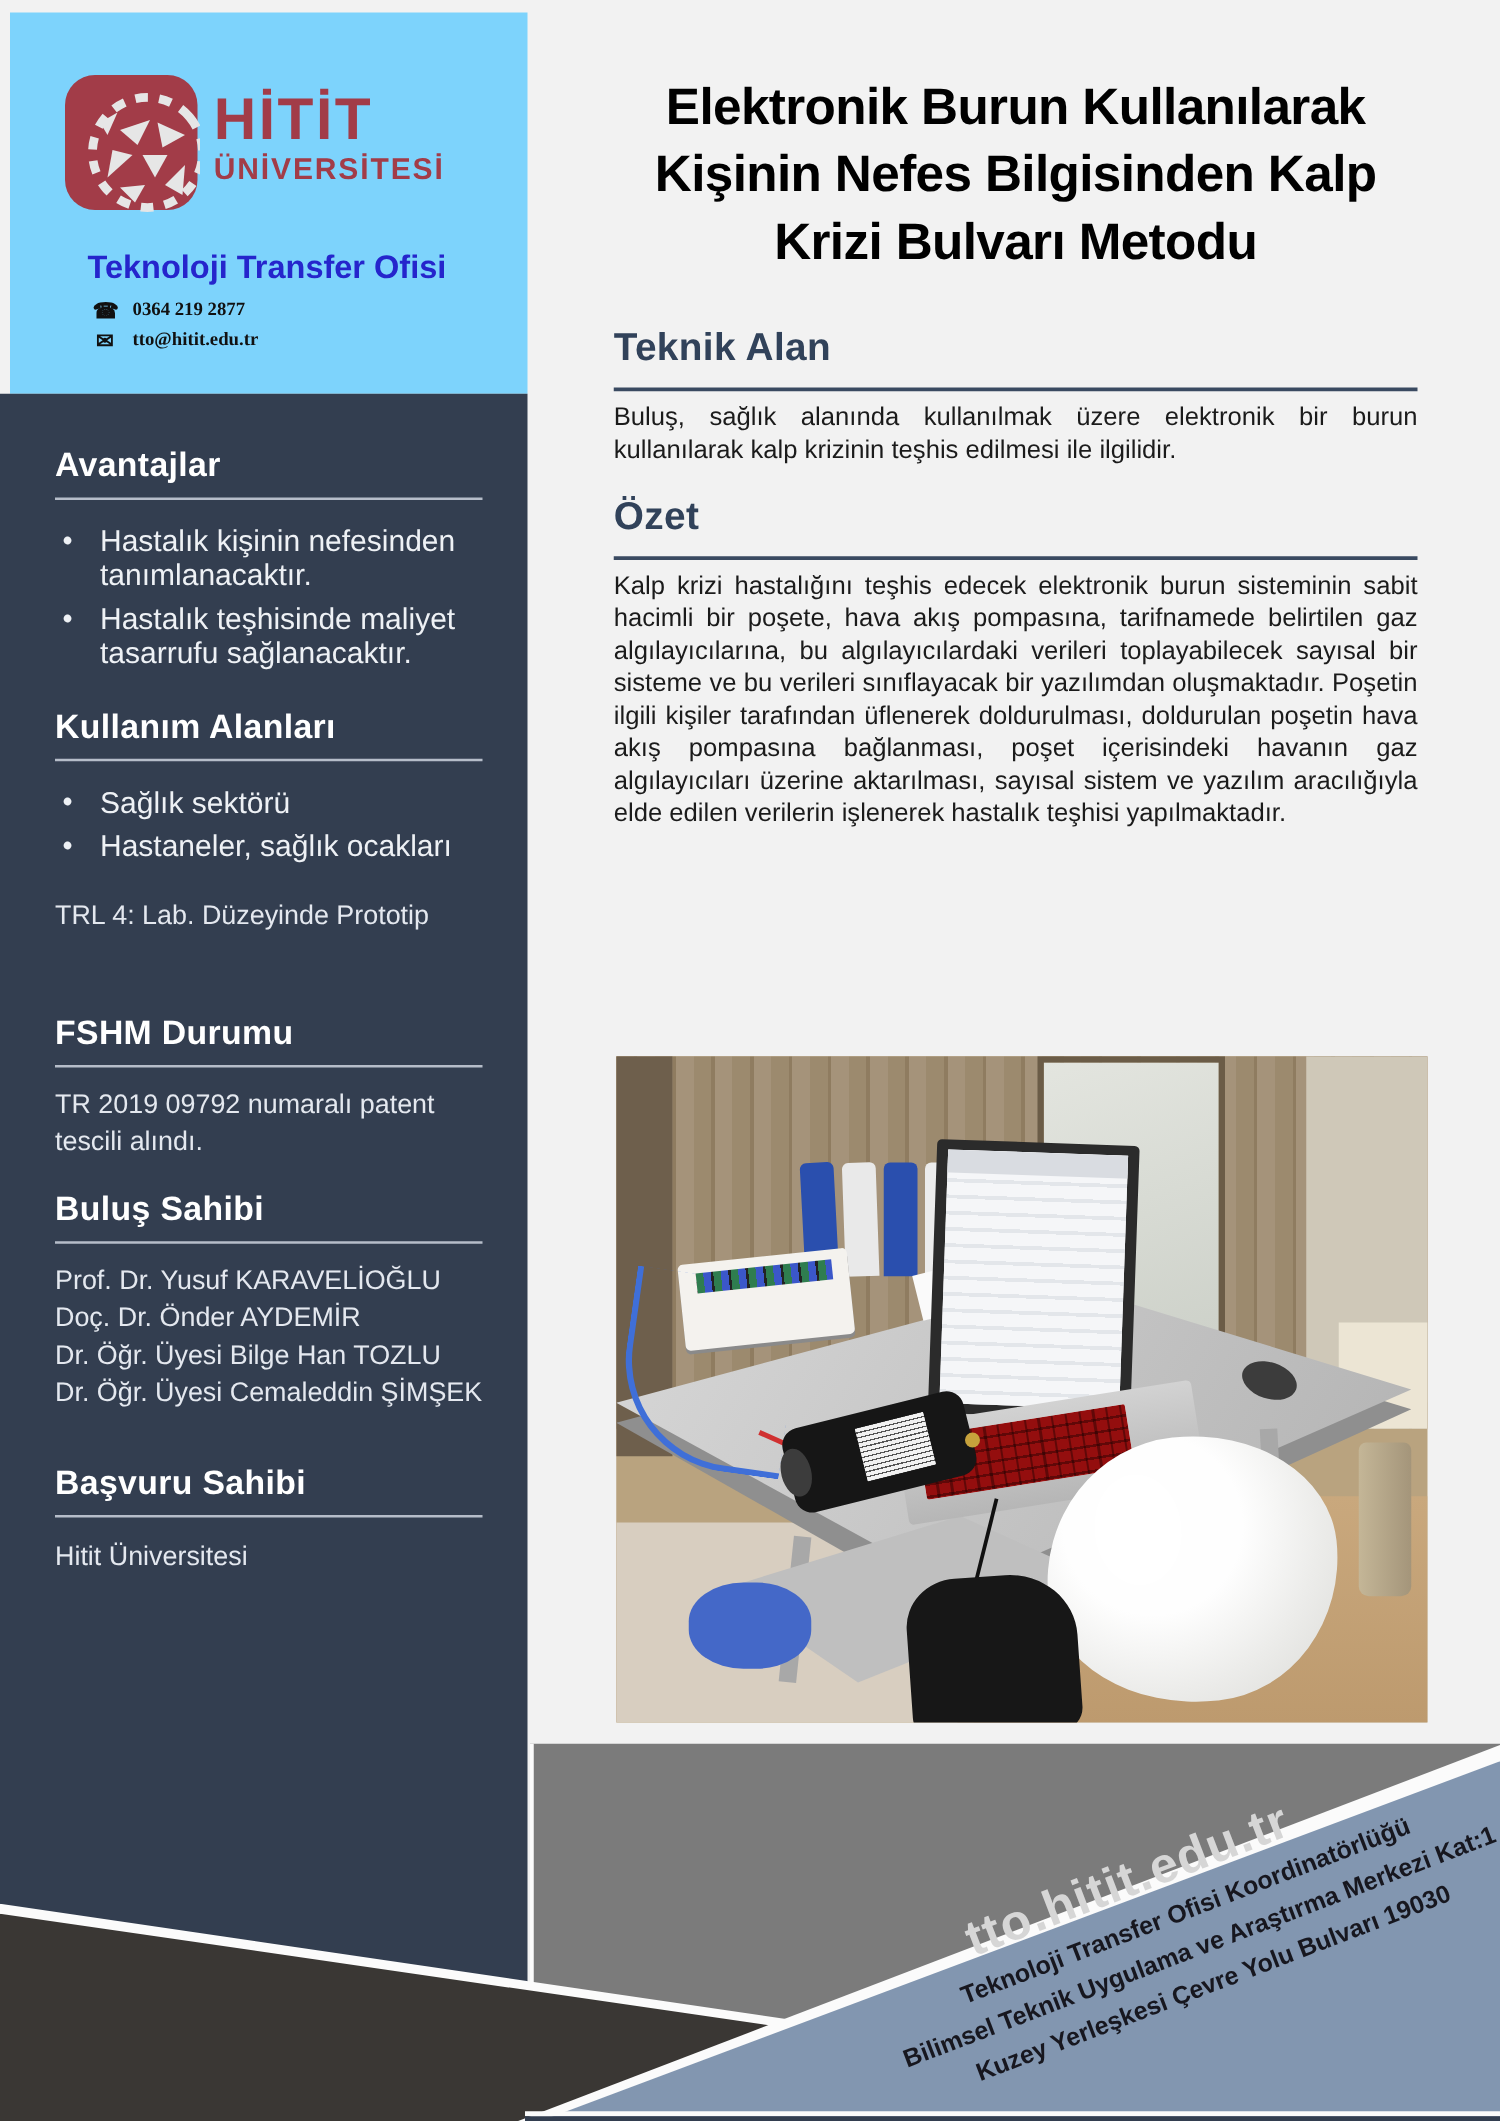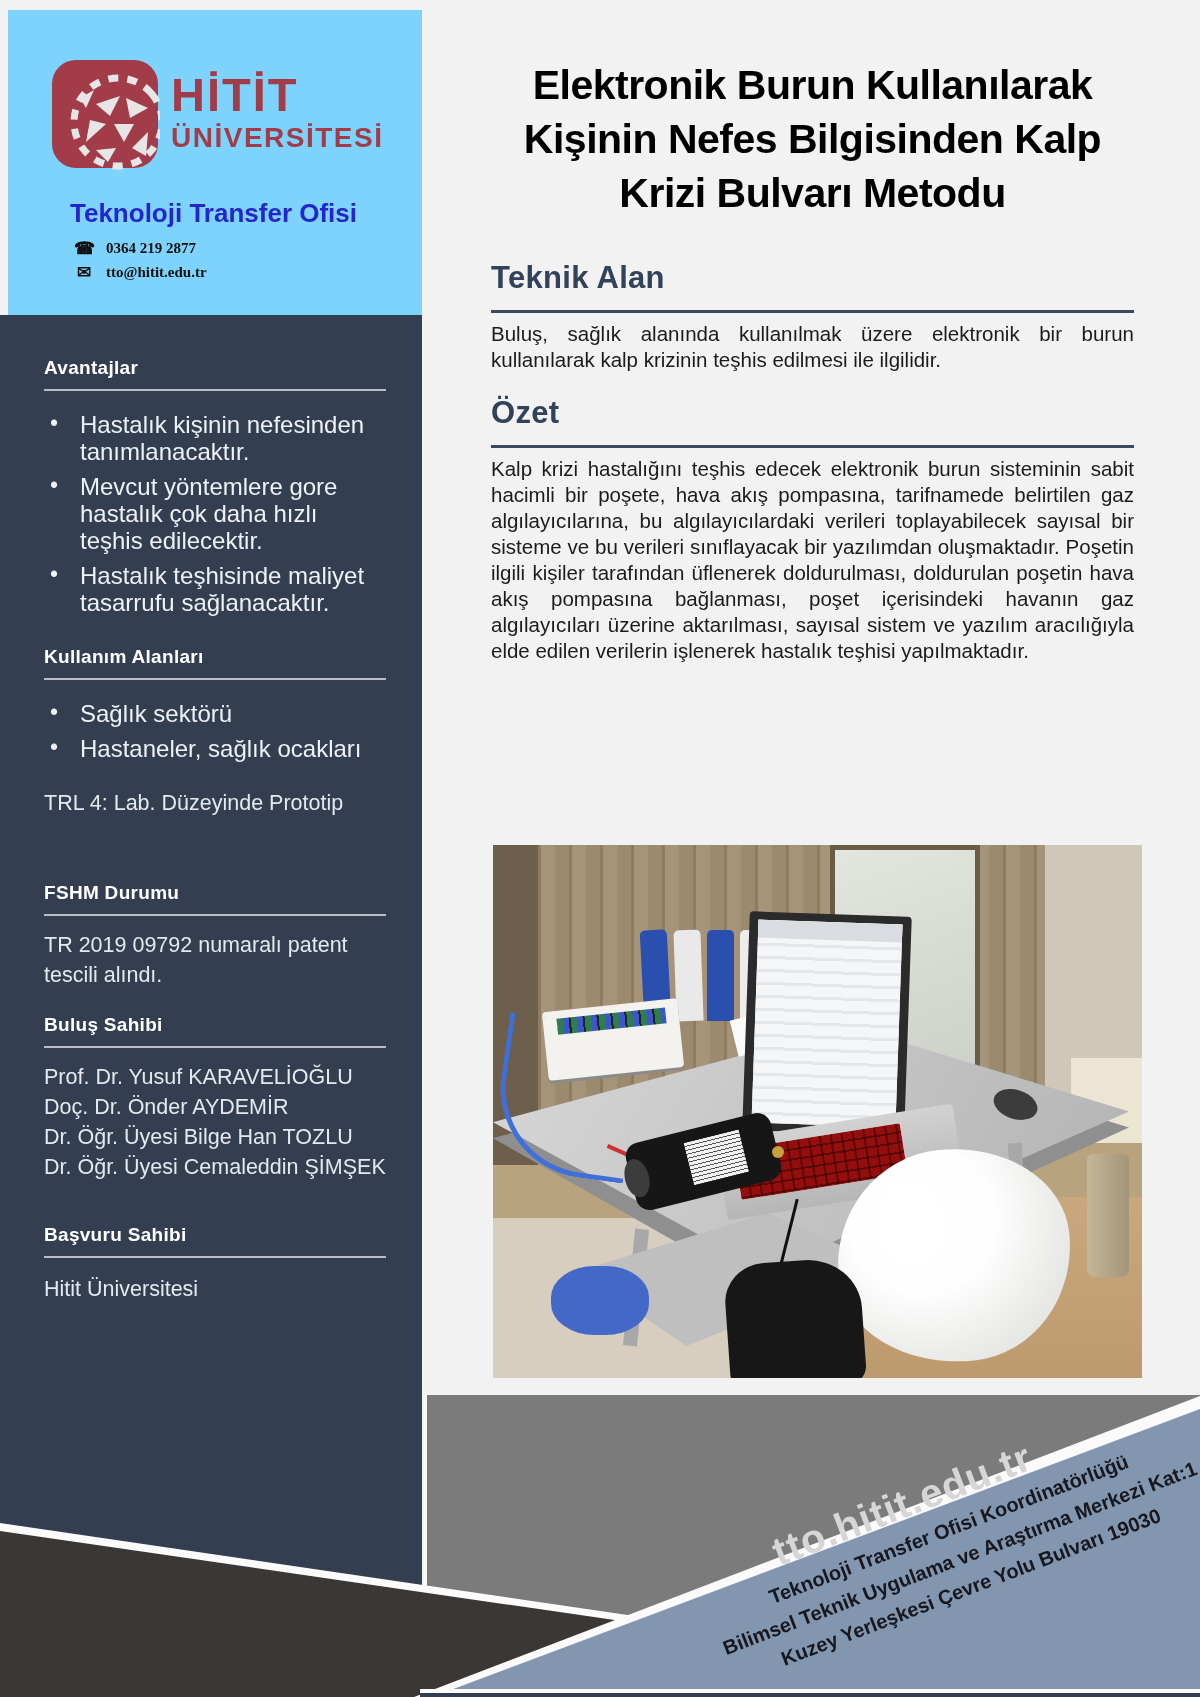--- a/index.html
+++ b/index.html
@@ -5,31 +5,31 @@
   html,body{margin:0;padding:0;background:#ffffff;}
   .page{position:relative;width:1200px;height:1697px;overflow:hidden;background:#f2f2f2;
         font-family:"Liberation Sans",sans-serif;color:#1b1b1b;}
 
   
   .brand-box{position:absolute;left:8px;top:10px;width:414px;height:305px;background:#7dd3fc;}
   .logo-mark{position:absolute;left:42px;top:48px;width:110px;height:112px;}
   .logo-text{position:absolute;left:163px;top:60px;color:#a23c48;font-weight:bold;
              font-size:47px;letter-spacing:2px;line-height:50px;}
   .logo-subtext{position:absolute;left:163px;top:112px;color:#a23c48;font-weight:bold;
-                font-size:28px;letter-spacing:1.5px;}
+                font-size:24px;letter-spacing:1.5px;}
   .office-name{position:absolute;left:62px;top:188px;color:#2525cc;font-weight:bold;font-size:26px;}
   .contact{position:absolute;left:66px;font-family:"Liberation Serif",serif;font-weight:bold;
            font-size:15px;color:#111;display:flex;align-items:center;gap:12px;}
   .contact .cicon{font-size:17px;width:20px;text-align:center;}
   .contact.phone{top:228px;} .contact.email{top:252px;}
 
   
   .sidebar{position:absolute;left:0;top:315px;width:422px;height:1330px;background:#333e50;z-index:1;}
   .sb-inner{padding:42px 36px 0 44px;color:#eef1f5;}
-  .sb-h{margin:0;color:#ffffff;font-weight:bold;font-size:19px;letter-spacing:.3px;}
+  .sb-h{margin:0;color:#ffffff;font-weight:bold;font-size:27px;letter-spacing:.3px;}
   .sb-h.u{border-bottom:2px solid #b6bdc9;padding-bottom:10px;}
   .sb-list{list-style:none;margin:20px 0 0;padding:0;font-size:24px;line-height:27px;}
   .sb-list li{position:relative;padding-left:36px;margin-bottom:8px;}
   .sb-list li::before{content:"\2022";position:absolute;left:6px;top:-1px;font-size:23px;}
   .sb-text{font-size:21.5px;line-height:30px;color:#e4e8ef;margin:0;}
   .sb-names{font-size:21.5px;line-height:30px;color:#e4e8ef;margin:0;}
   .m-kullanim{margin-top:30px;} .m-olgunluk{margin-top:40px;} .m-olgunluk-t{margin-top:26px;}
   .m-fshm{margin-top:64px;} .m-fshm-t{margin-top:14px;}
   .m-bulussahibi{margin-top:24px;} .m-names{margin-top:14px;}
   .m-basvuru{margin-top:42px;} .m-basvuru-t{margin-top:16px;}
@@ -158,21 +158,20 @@
       <span class="cicon">✉</span>
       <span>tto@hitit.edu.tr</span>
     </div>
   </div>
 
   <div class="sidebar">
     <div class="sb-inner">
       <h3 class="sb-h u">Avantajlar</h3>
       <ul class="sb-list">
         <li>Hastalık kişinin nefesinden tanımlanacaktır.</li>
-        <li>Mevcut yöntemlere gore hastalık çok daha hızlı teşhis edilecektir.</li>
         <li>Hastalık teşhisinde maliyet tasarrufu sağlanacaktır.</li>
       </ul>
 
       <h3 class="sb-h u m-kullanim">Kullanım Alanları</h3>
       <ul class="sb-list">
         <li>Sağlık sektörü</li>
         <li>Hastaneler, sağlık ocakları</li>
       </ul>
 
       <p class="sb-text m-olgunluk-t">TRL 4: Lab. Düzeyinde Prototip</p>

